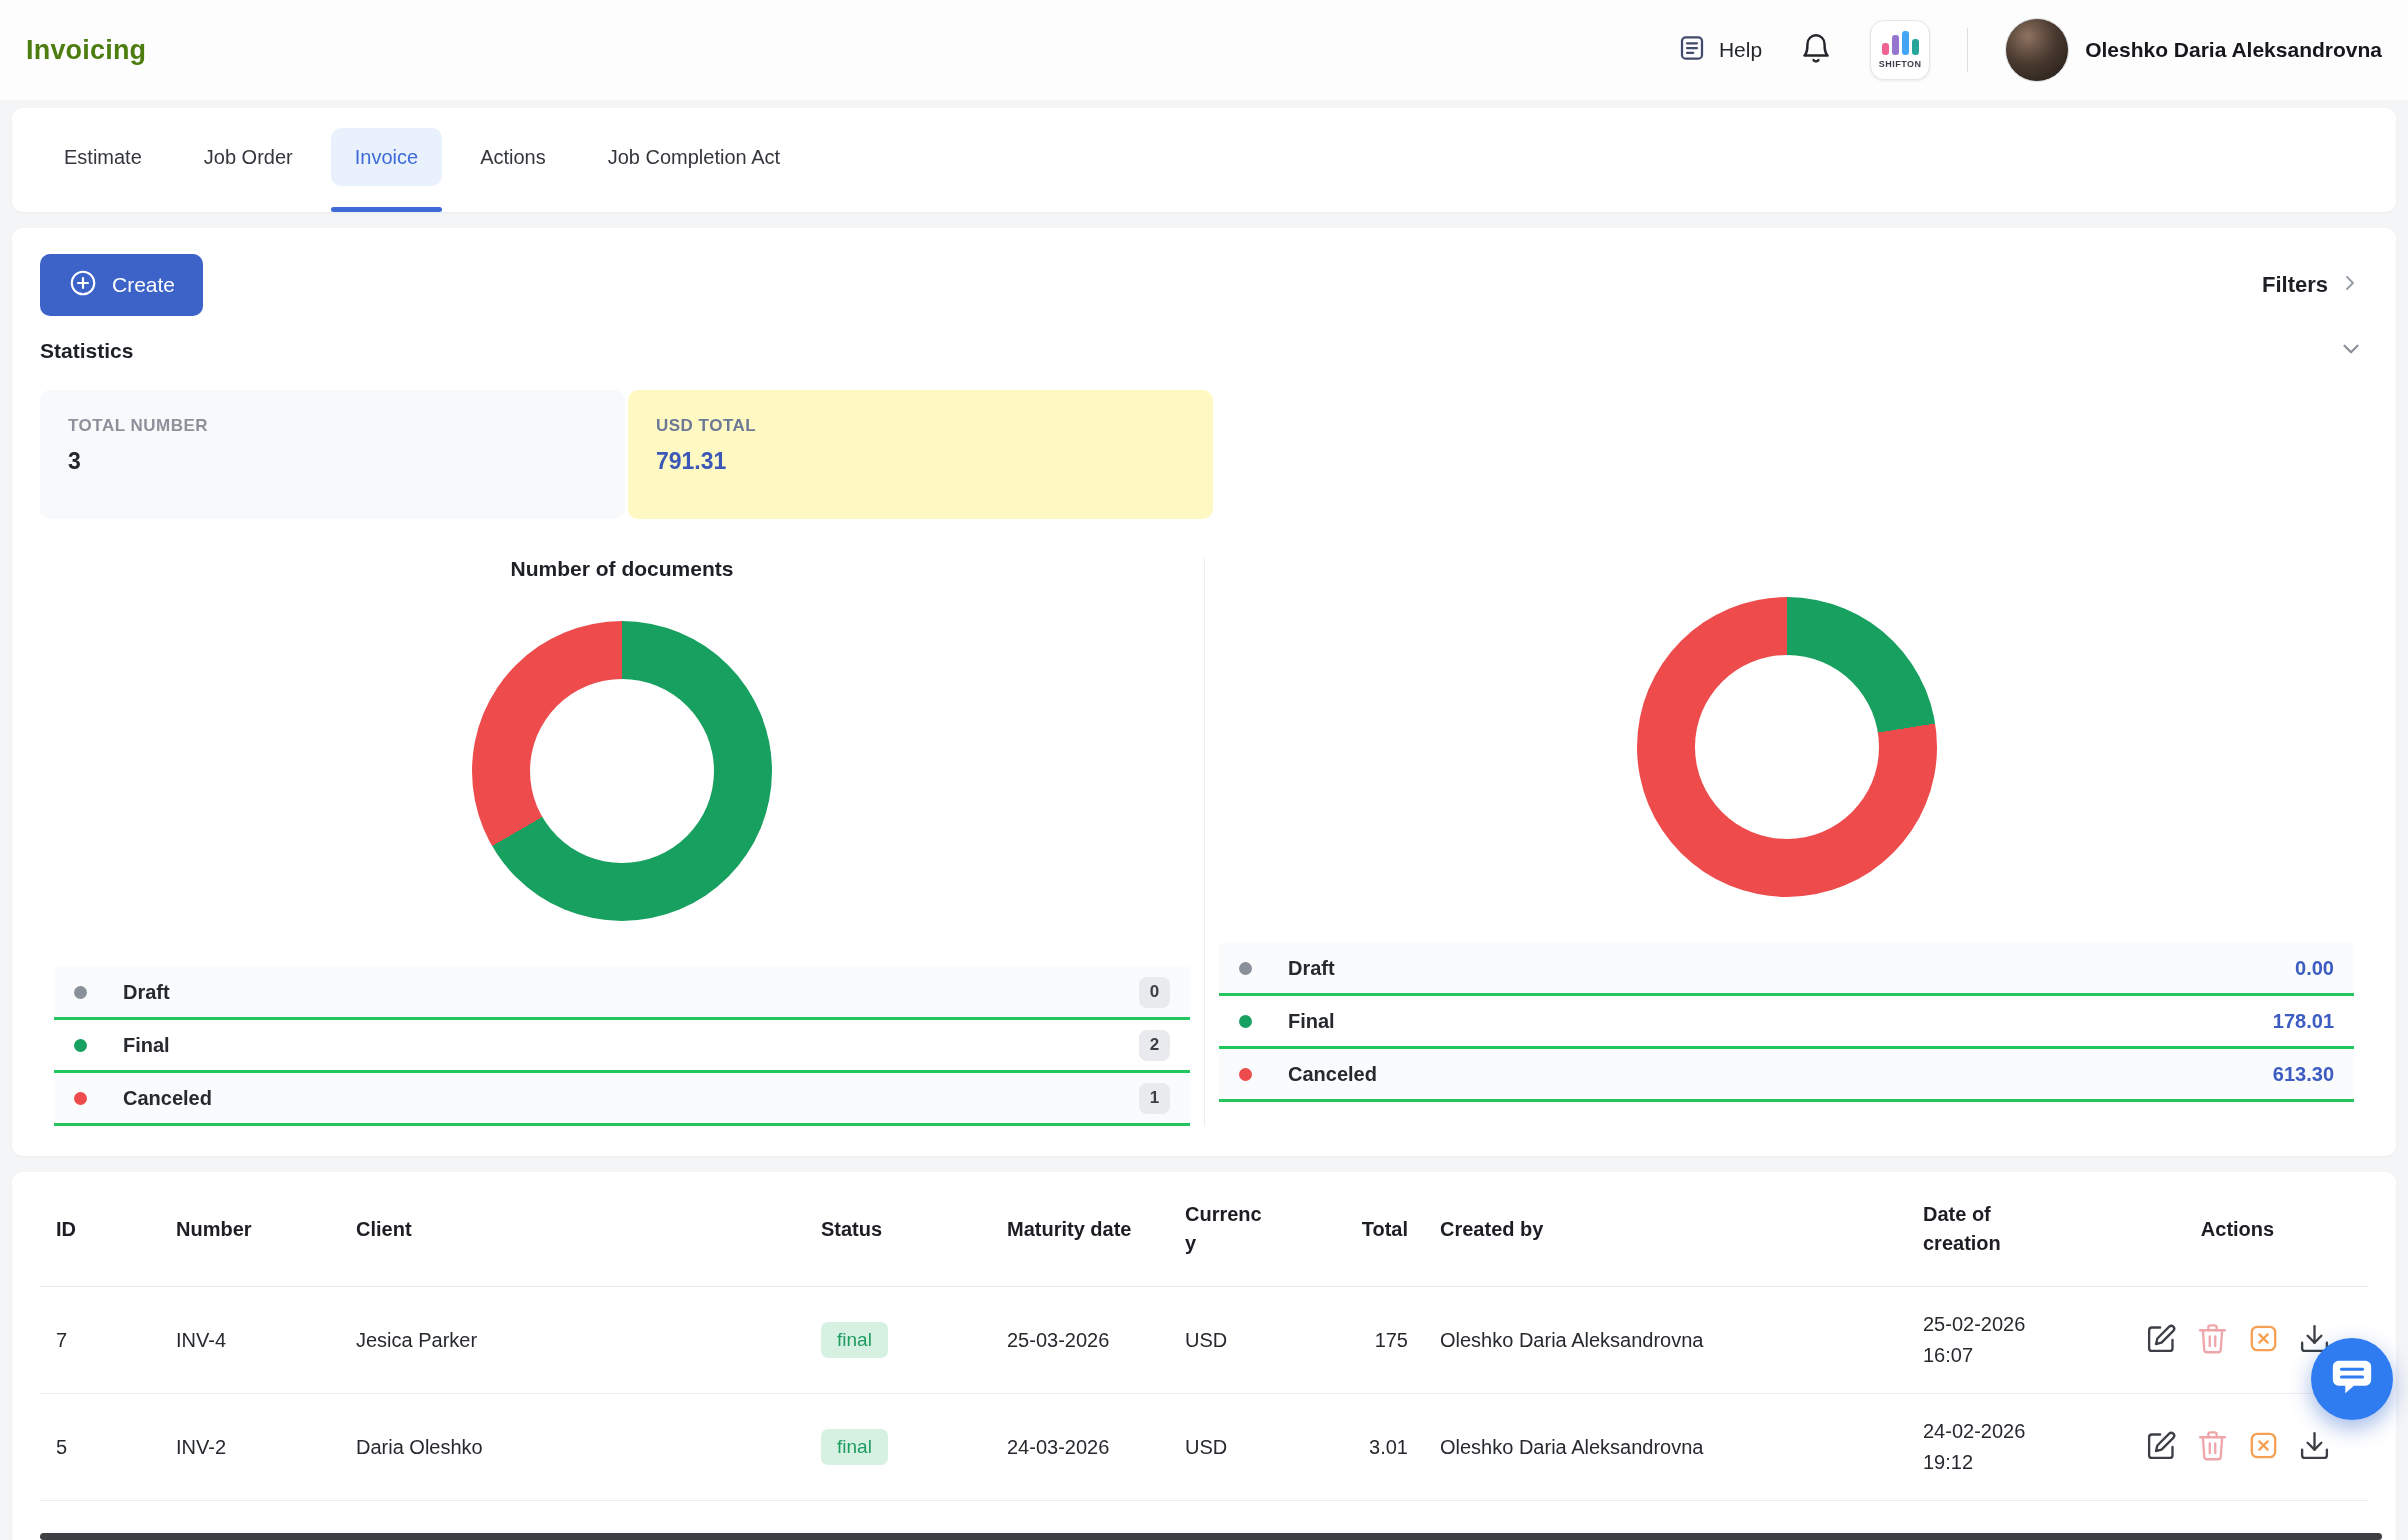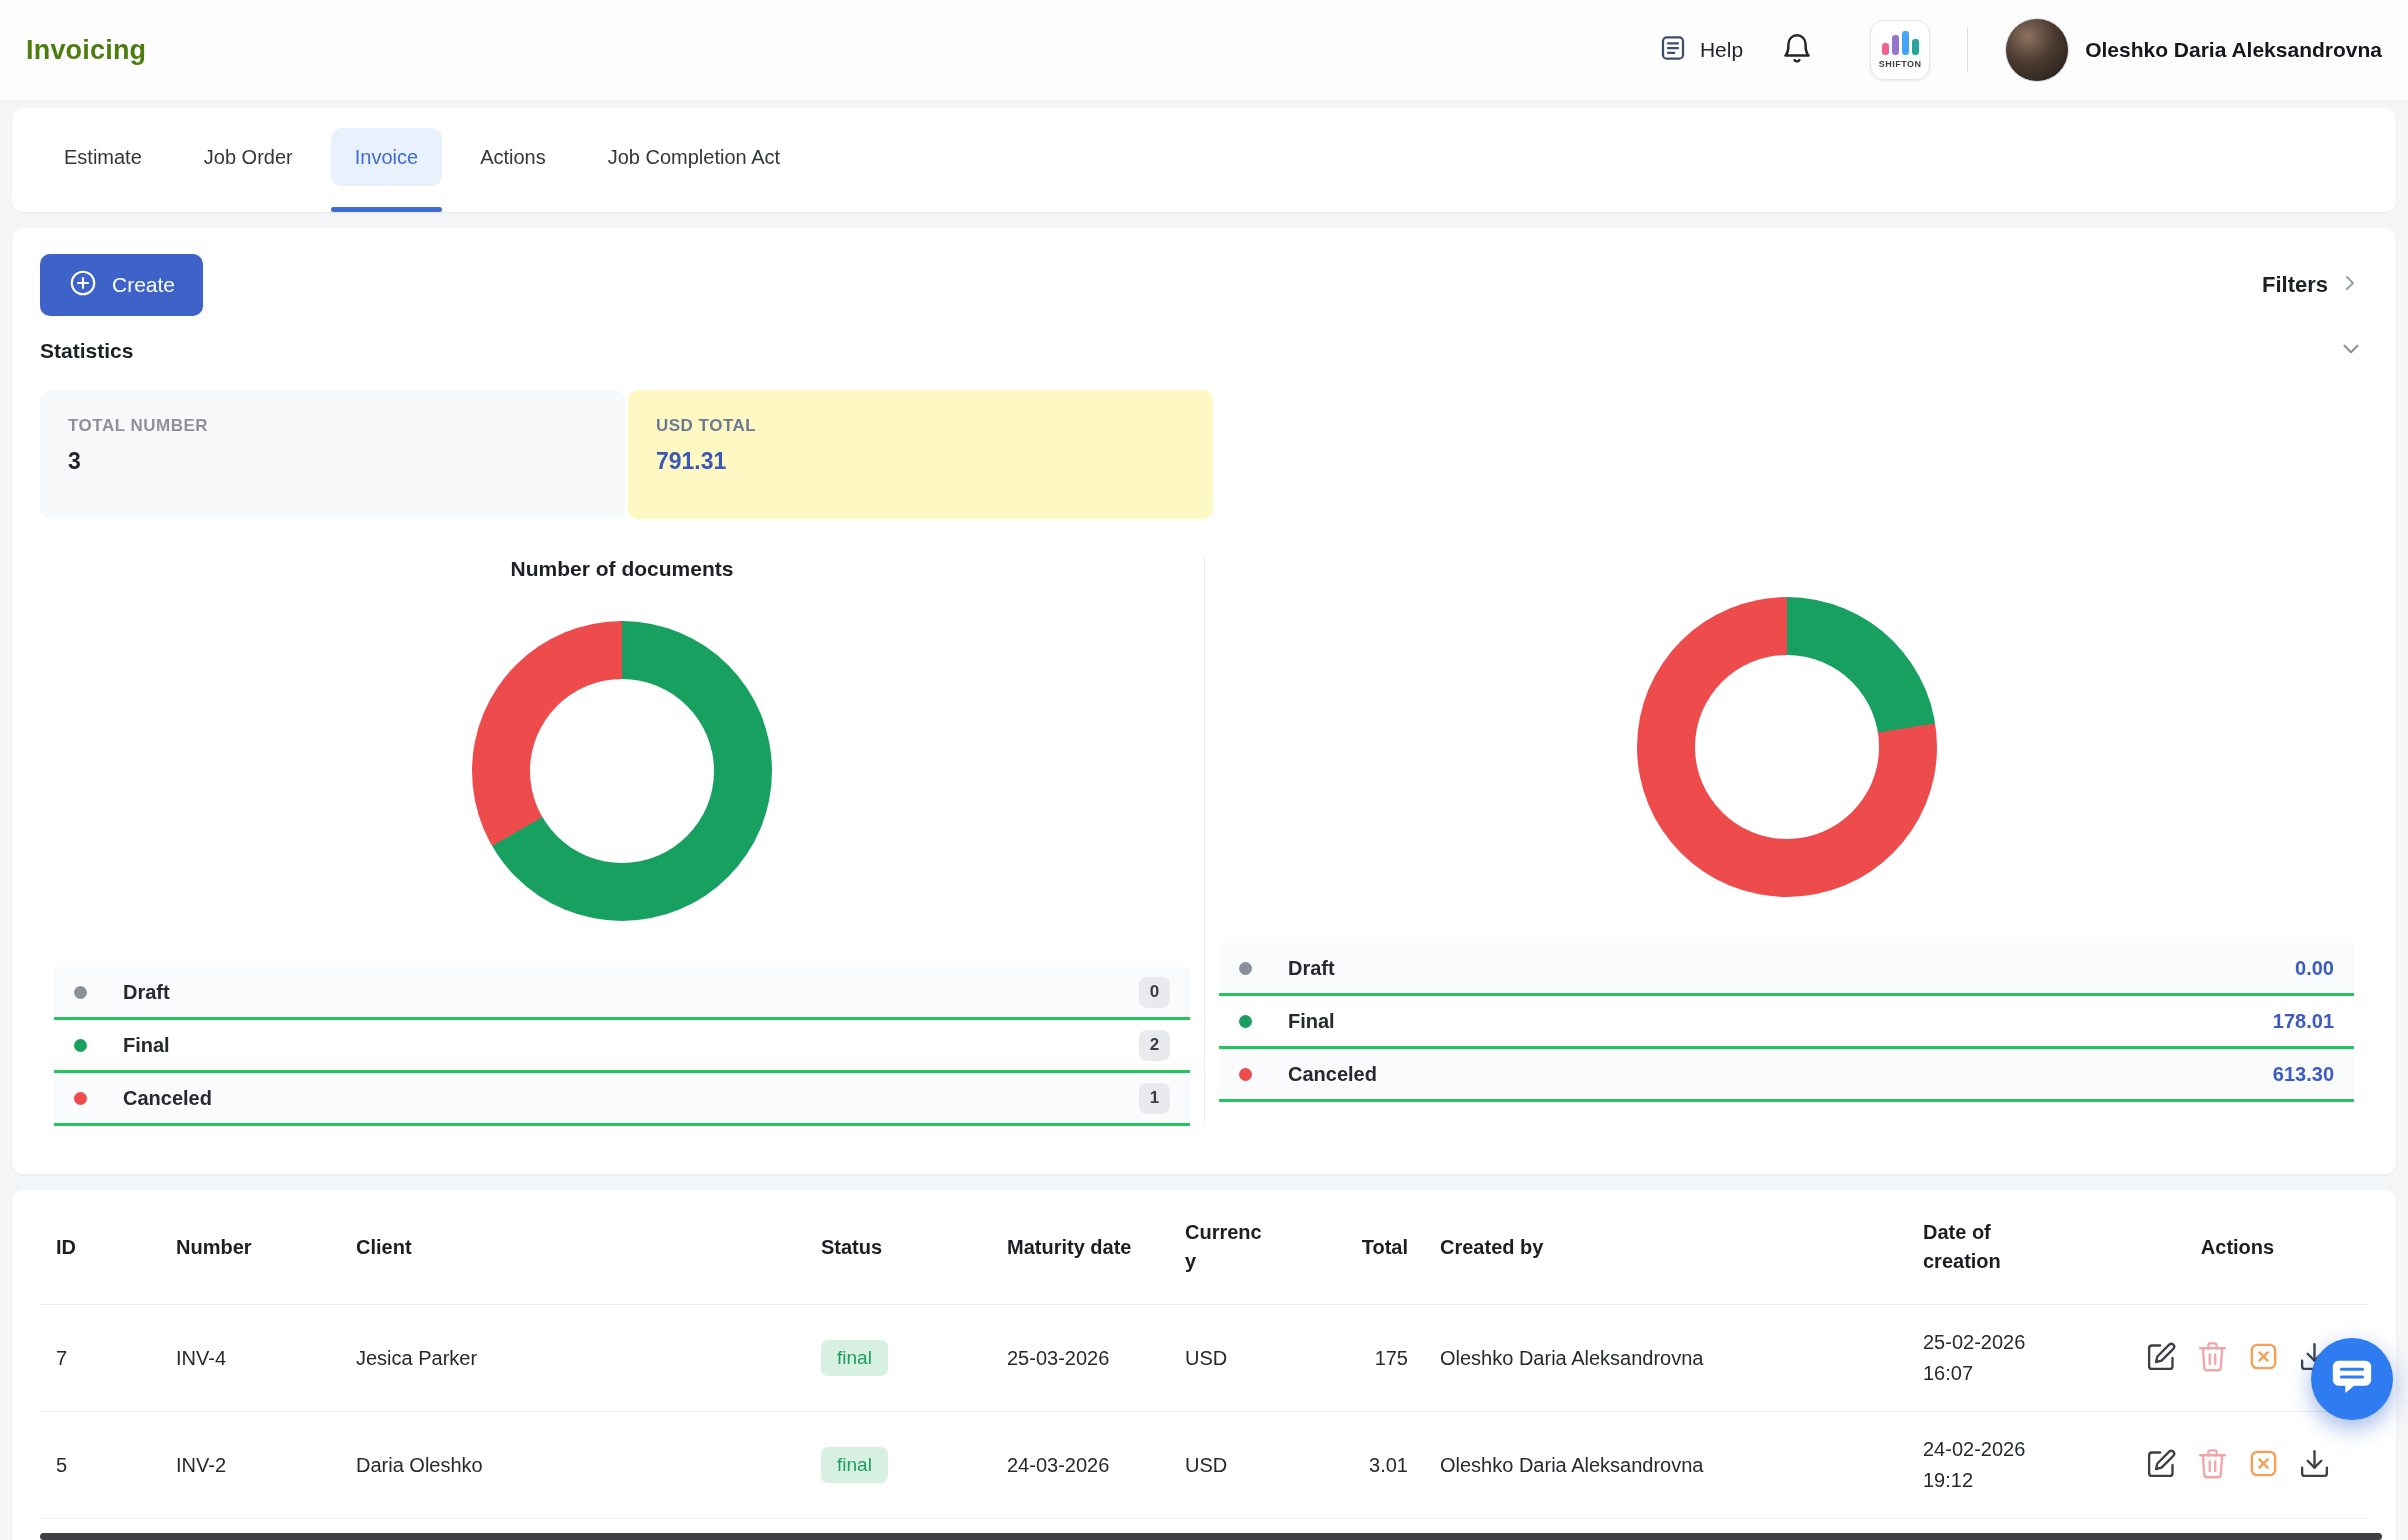--- a/index.html
+++ b/index.html
@@ -21,21 +21,20 @@
   .page-title { font-size:27px; font-weight:700; color:#4d7c0f; letter-spacing:.2px; }
   .header-right { display:flex; align-items:center; gap:37px; }
   .help-btn { display:flex; align-items:center; gap:12px; cursor:pointer; }
   .help-label { font-size:21px; color:#23262b; }
   .bell-btn { display:flex; align-items:center; cursor:pointer; }
   .app-badge {
     width:60px; height:60px; border-radius:14px; background:#fff;
     border:1px solid #e4e6ea; display:flex; flex-direction:column;
     align-items:center; justify-content:center; gap:4px; cursor:pointer;
     box-shadow:0 1px 3px rgba(16,24,40,.08);
-    margin-left:19px;
   }
   .shifton-bars { display:flex; align-items:flex-end; gap:3px; height:24px; }
   .shifton-bars i { display:block; width:7px; border-radius:3px; }
   .shifton-text { font-size:9px; font-weight:700; color:#3a3e46; letter-spacing:.5px; }
   .header-divider { width:1px; height:44px; background:#dcdee3; }
   .user-chip { display:flex; align-items:center; gap:16px; }
   .avatar {
     width:64px; height:64px; border-radius:50%;
     background: radial-gradient(circle at 35% 28%, #8d7260 0%, #4a3a30 45%, #201a16 100%);
     border:1px solid #d8dade;
@@ -55,21 +54,21 @@
     position:relative; line-height:58px; padding:0 24px; font-size:20px;
     color:#33363c; border-radius:10px; cursor:pointer; white-space:nowrap;
   }
   .tab.active { background:#e9f1fd; color:#3e6bd8; }
   .tab.active::after {
     content:""; position:absolute; left:0; right:0; bottom:-26px;
     height:5px; background:#3e6bd8; border-radius:3px;
   }
 
   
-  .main-card { padding:26px 28px 48px; }
+  .main-card { padding:26px 28px 30px; }
   .toolbar-row { display:flex; align-items:center; justify-content:space-between; }
   .create-btn {
     height:62px; padding:0 28px; background:#3d63c9; border:none; border-radius:10px;
     color:#fff; font-size:21px; font-family:inherit; display:inline-flex;
     align-items:center; gap:14px; cursor:pointer;
   }
   .filters-btn { display:flex; align-items:center; gap:10px; cursor:pointer; padding-right:6px; }
   .filters-label { font-size:22px; font-weight:700; color:#1d2025; }
 
   .stats-header { margin-top:20px; display:flex; align-items:center; justify-content:space-between; }

